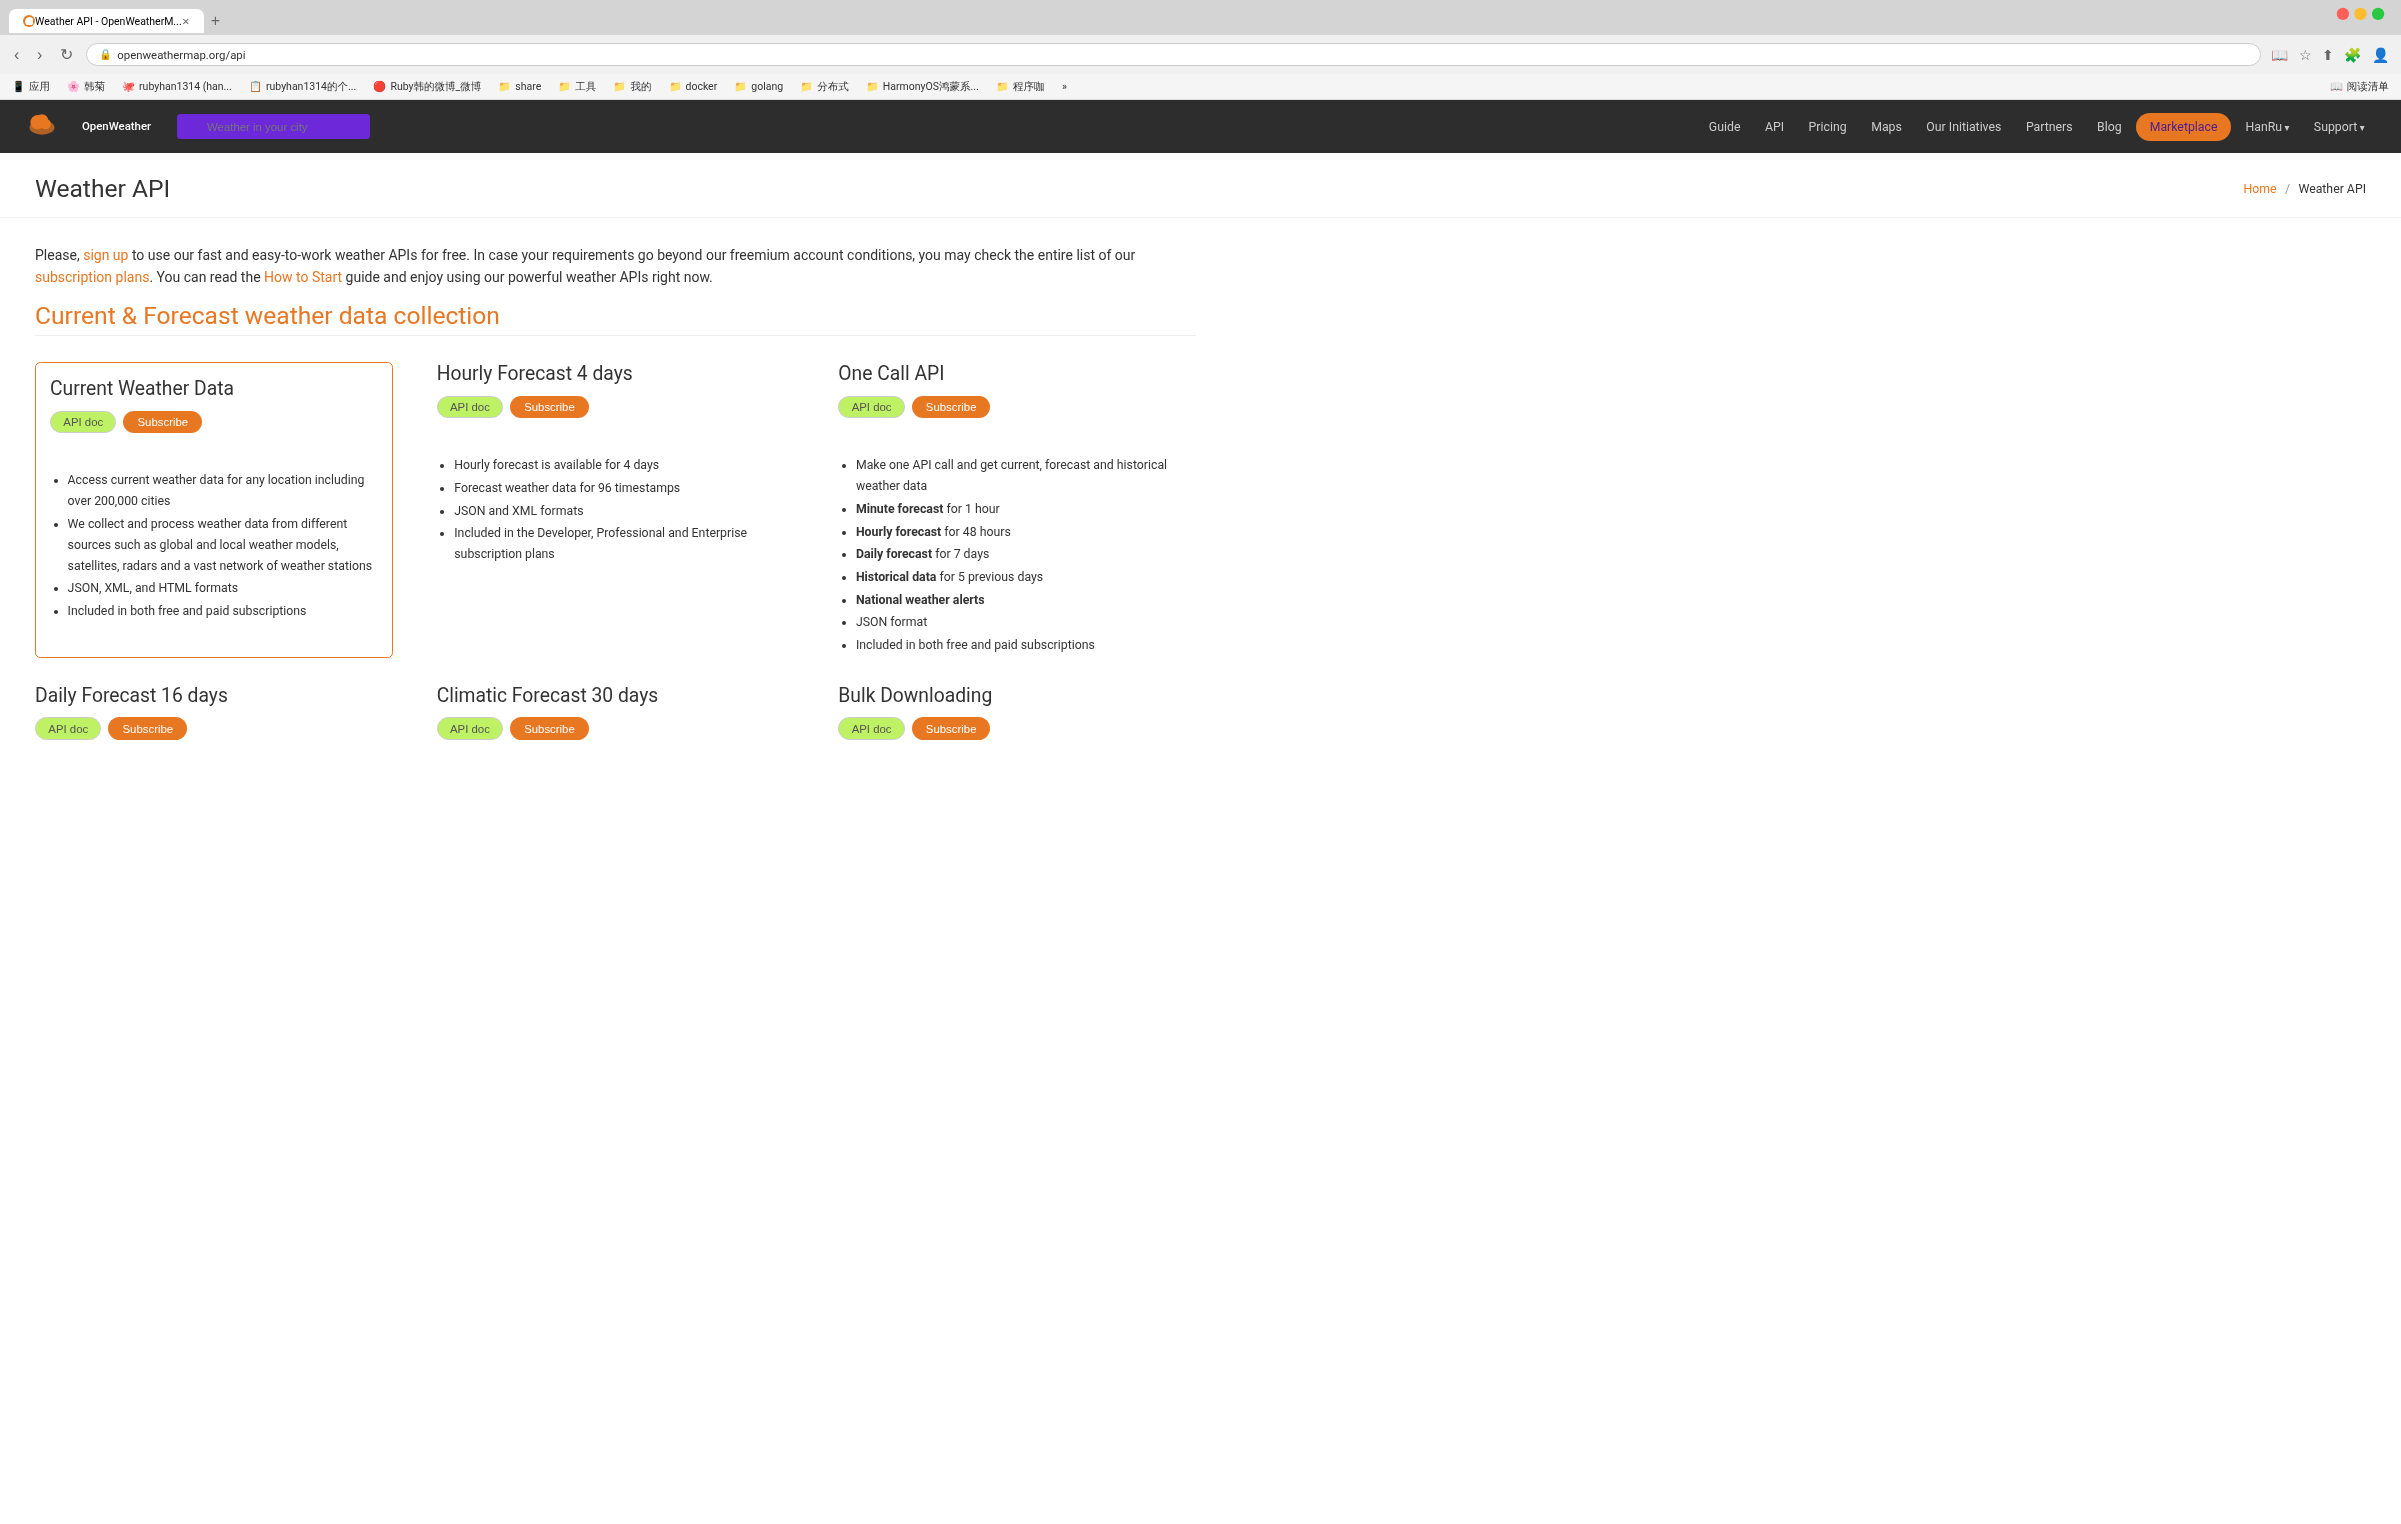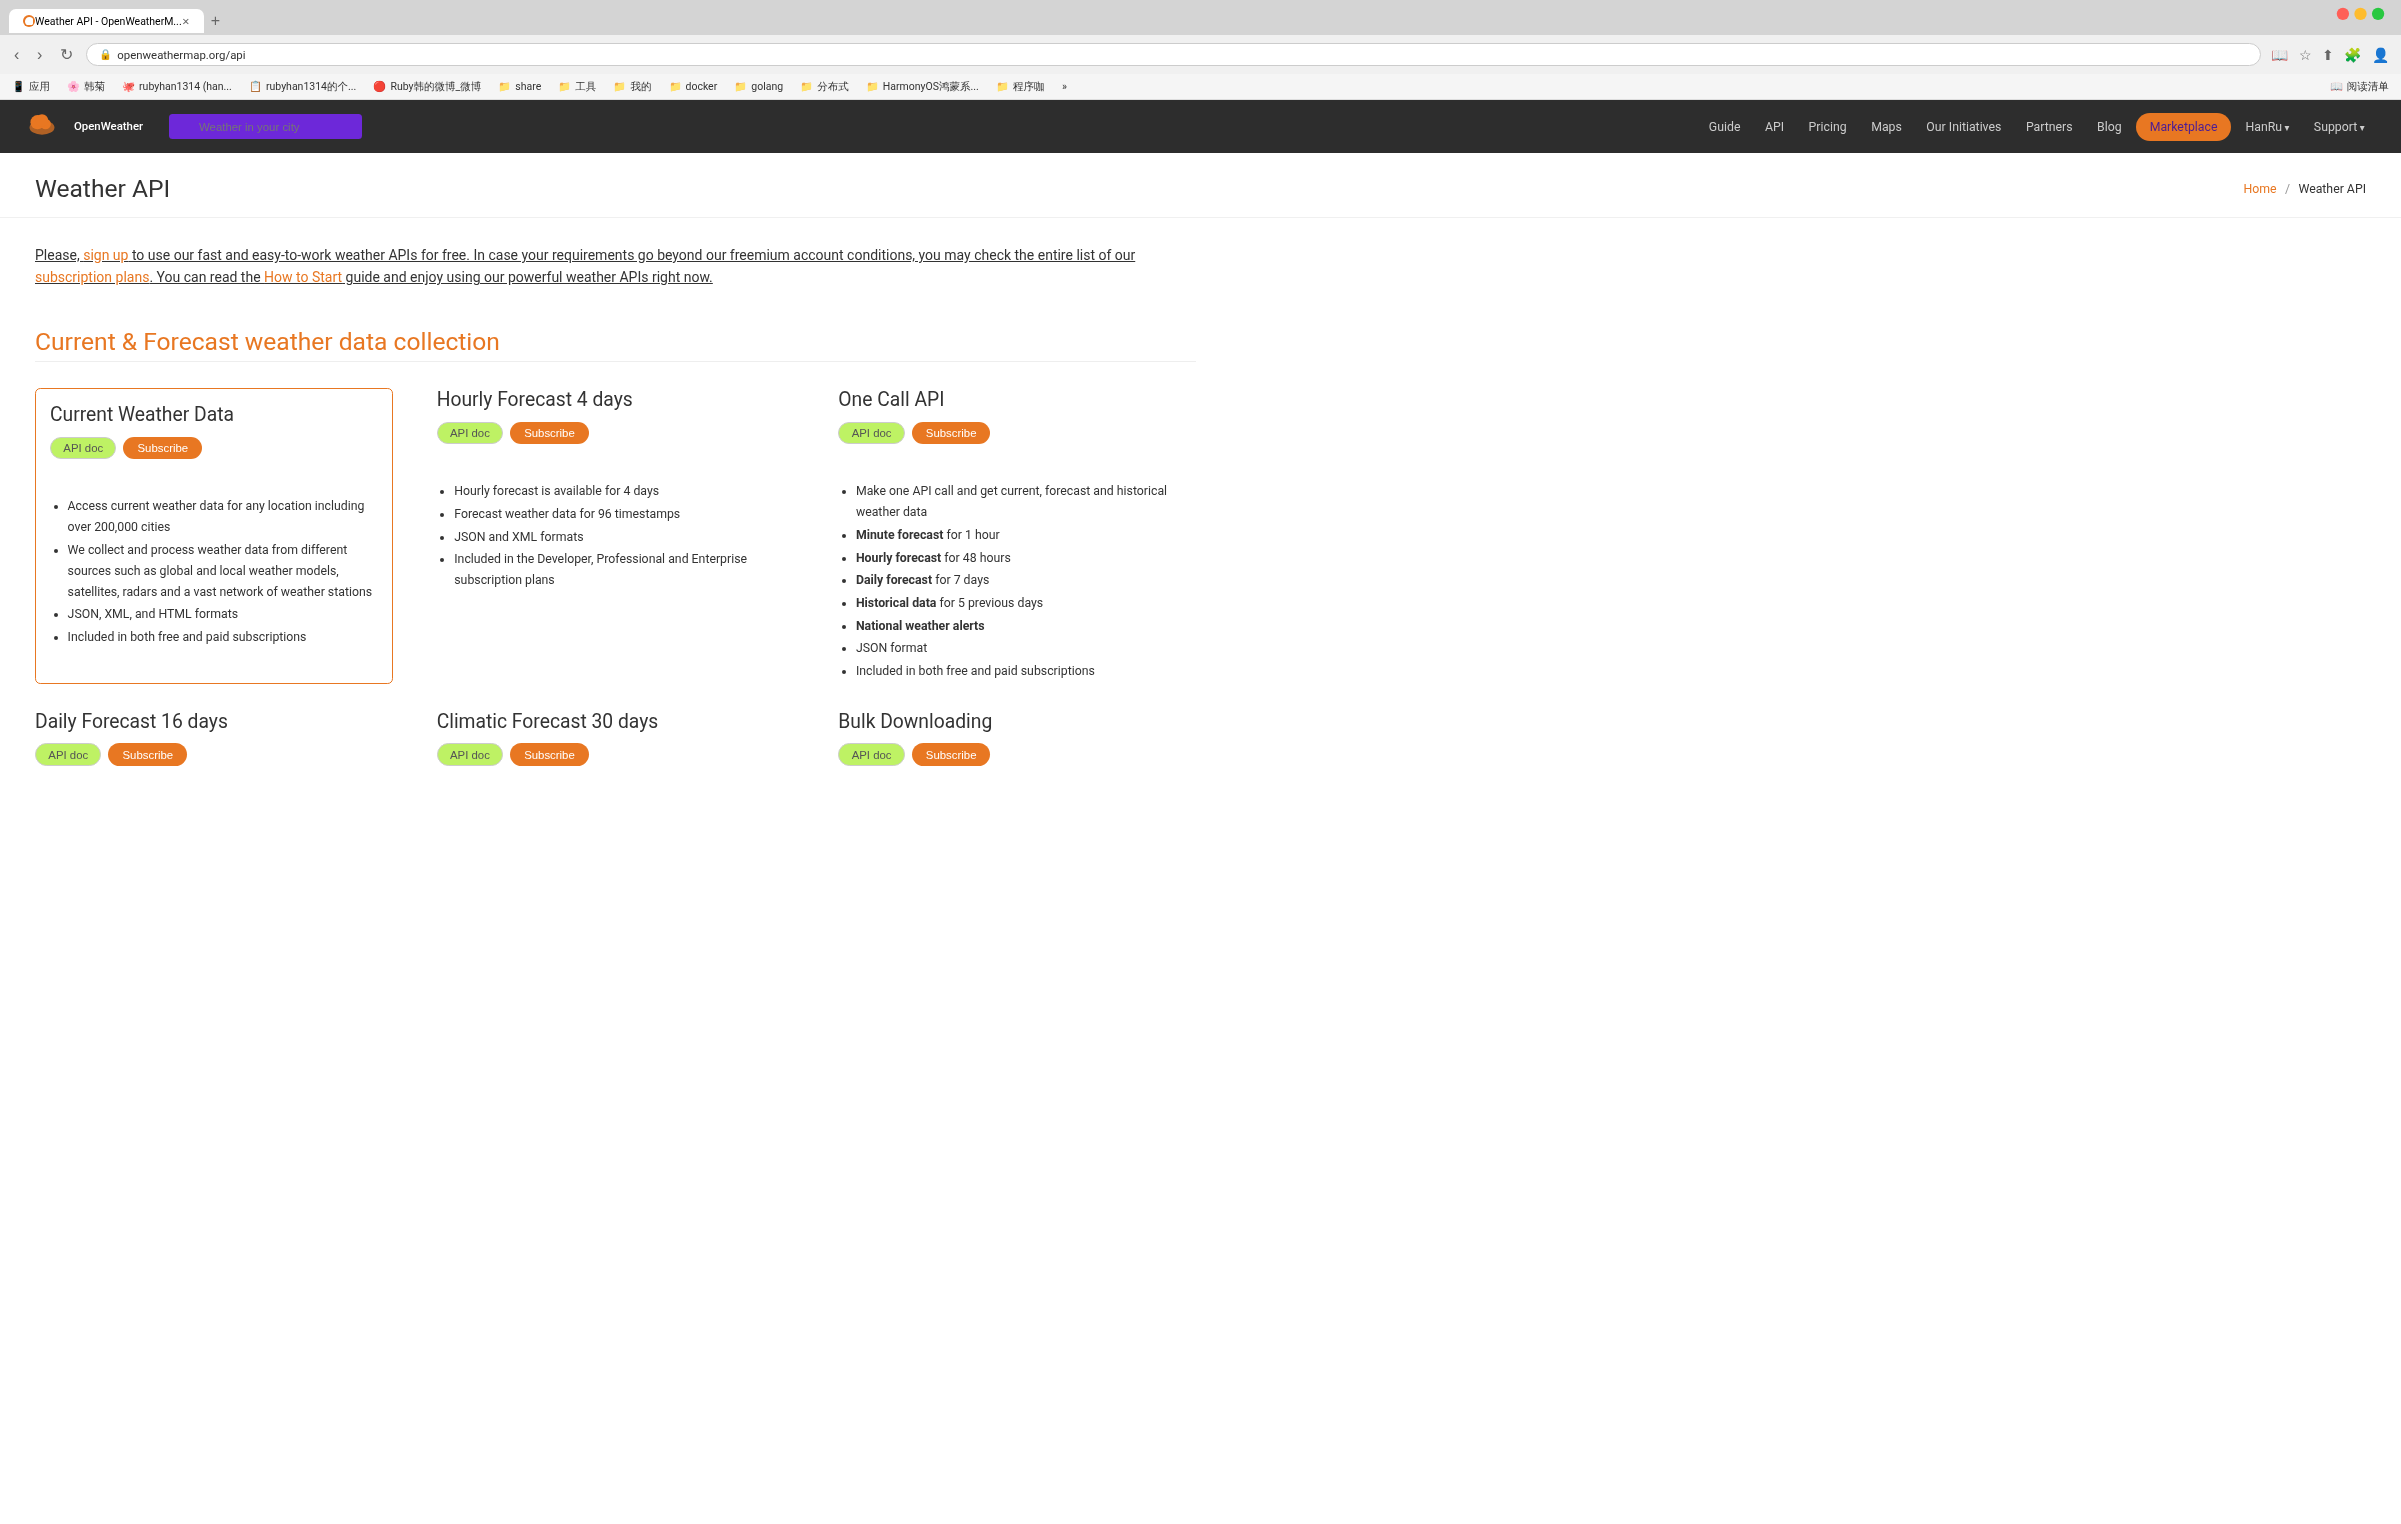--- a/index.html
+++ b/index.html
@@ -17,41 +17,41 @@
     .address-bar { flex: 1; background: #fff; border: 0.9px solid #ccc; border-radius: 17.6px; padding: 3.5px 12.3px; font-size: 11.4px; display: flex; align-items: center; gap: 5.3px; }
     .address-bar span { color: #333; }
     .address-lock { color: #5f9ea0; font-size: 10.5px; }
     .browser-actions { display: flex; gap: 5.3px; align-items: center; }
     .browser-actions button { background: none; border: none; font-size: 14px; color: #666; cursor: pointer; padding: 2.6px; }
     .bookmarks-bar { background: #f5f5f5; border-bottom: 0.9px solid #ddd; padding: 3.5px 8.8px; display: flex; gap: 10.5px; align-items: center; overflow: hidden; font-size: 10.5px; height: 26px; }
     .bookmark-item { display: flex; align-items: center; gap: 3.5px; color: #333; cursor: pointer; white-space: nowrap; padding: 1.8px 3.5px; border-radius: 3.5px; }
 
     
     .site-header { background: #2d2d2d; display: flex; align-items: center; padding: 0 26px; height: 53px; }
-    .logo-area { display: flex; align-items: center; gap: 16px; margin-right: 26px; }
+    .logo-area { display: flex; align-items: center; gap: 24px; margin-right: 26px; }
     .logo-icon { color: #e87722; font-size: 24.6px; }
     .logo-text { color: #fff; font-size: 11.4px; font-weight: 500; line-height: 1.2; }
     .search-box { background: #6d28d9; border: none; border-radius: 3.5px; padding: 6.2px 12.3px 6.2px 30px; color: #ccc; font-size: 11.4px; width: 193px; position: relative; }
     .search-wrapper { position: relative; }
     .search-wrapper .search-icon-inner { position: absolute; left: 8.8px; top: 50%; transform: translateY(-50%); color: #999; font-size: 12.3px; }
     .main-nav { display: flex; align-items: center; gap: 3.5px; margin-left: auto; }
     .nav-link { color: #ccc; text-decoration: none; padding: 7px 10.5px; font-size: 12.3px; white-space: nowrap; }
     .nav-link.active { background: #e87722; color: #4c1d95; border-radius: 17.6px; padding: 7px 14px; }
     .nav-link.has-arrow::after { content: ' ▾'; font-size: 9.7px; }
 
     
     .page-header { padding: 21px 35px 14px; border-bottom: 0.9px solid #f0f0f0; display: flex; justify-content: space-between; align-items: center; }
     .page-title-text { font-size: 24.6px; font-weight: 400; color: #333; }
     .breadcrumb { font-size: 12.3px; color: #333; }
     .breadcrumb a { color: #e87722; text-decoration: none; }
     .breadcrumb-sep { margin: 0 5.3px; color: #999; }
 
     
     .main-content { padding: 26px 35px; max-width: 1231px; }
-    .intro-text { font-size: 14px; color: #333; line-height: 1.6; margin-bottom: 38px; text-decoration: underline; }
+    .intro-text { font-size: 14px; color: #333; line-height: 1.6; margin-bottom: 12px; }
     .intro-text a { color: #e87722; text-decoration: none; }
 
     .section-title { font-size: 24.6px; color: #e87722; font-weight: 400; margin-bottom: 5.3px; }
     .section-divider { border: none; border-top: 0.9px solid #eee; margin-bottom: 26px; }
 
     .api-grid { display: grid; grid-template-columns: repeat(3, 1fr); gap: 26px 44px; }
     .api-card { padding: 0; }
     .api-card.highlighted { border: 1.8px solid #e87722; border-radius: 5.3px; padding: 14px; }
     .api-card-title { font-size: 19.3px; font-weight: 400; color: #333; margin-bottom: 10.5px; }
     .api-card-buttons { display: flex; gap: 7px; margin-bottom: 14px; align-items: center; }

